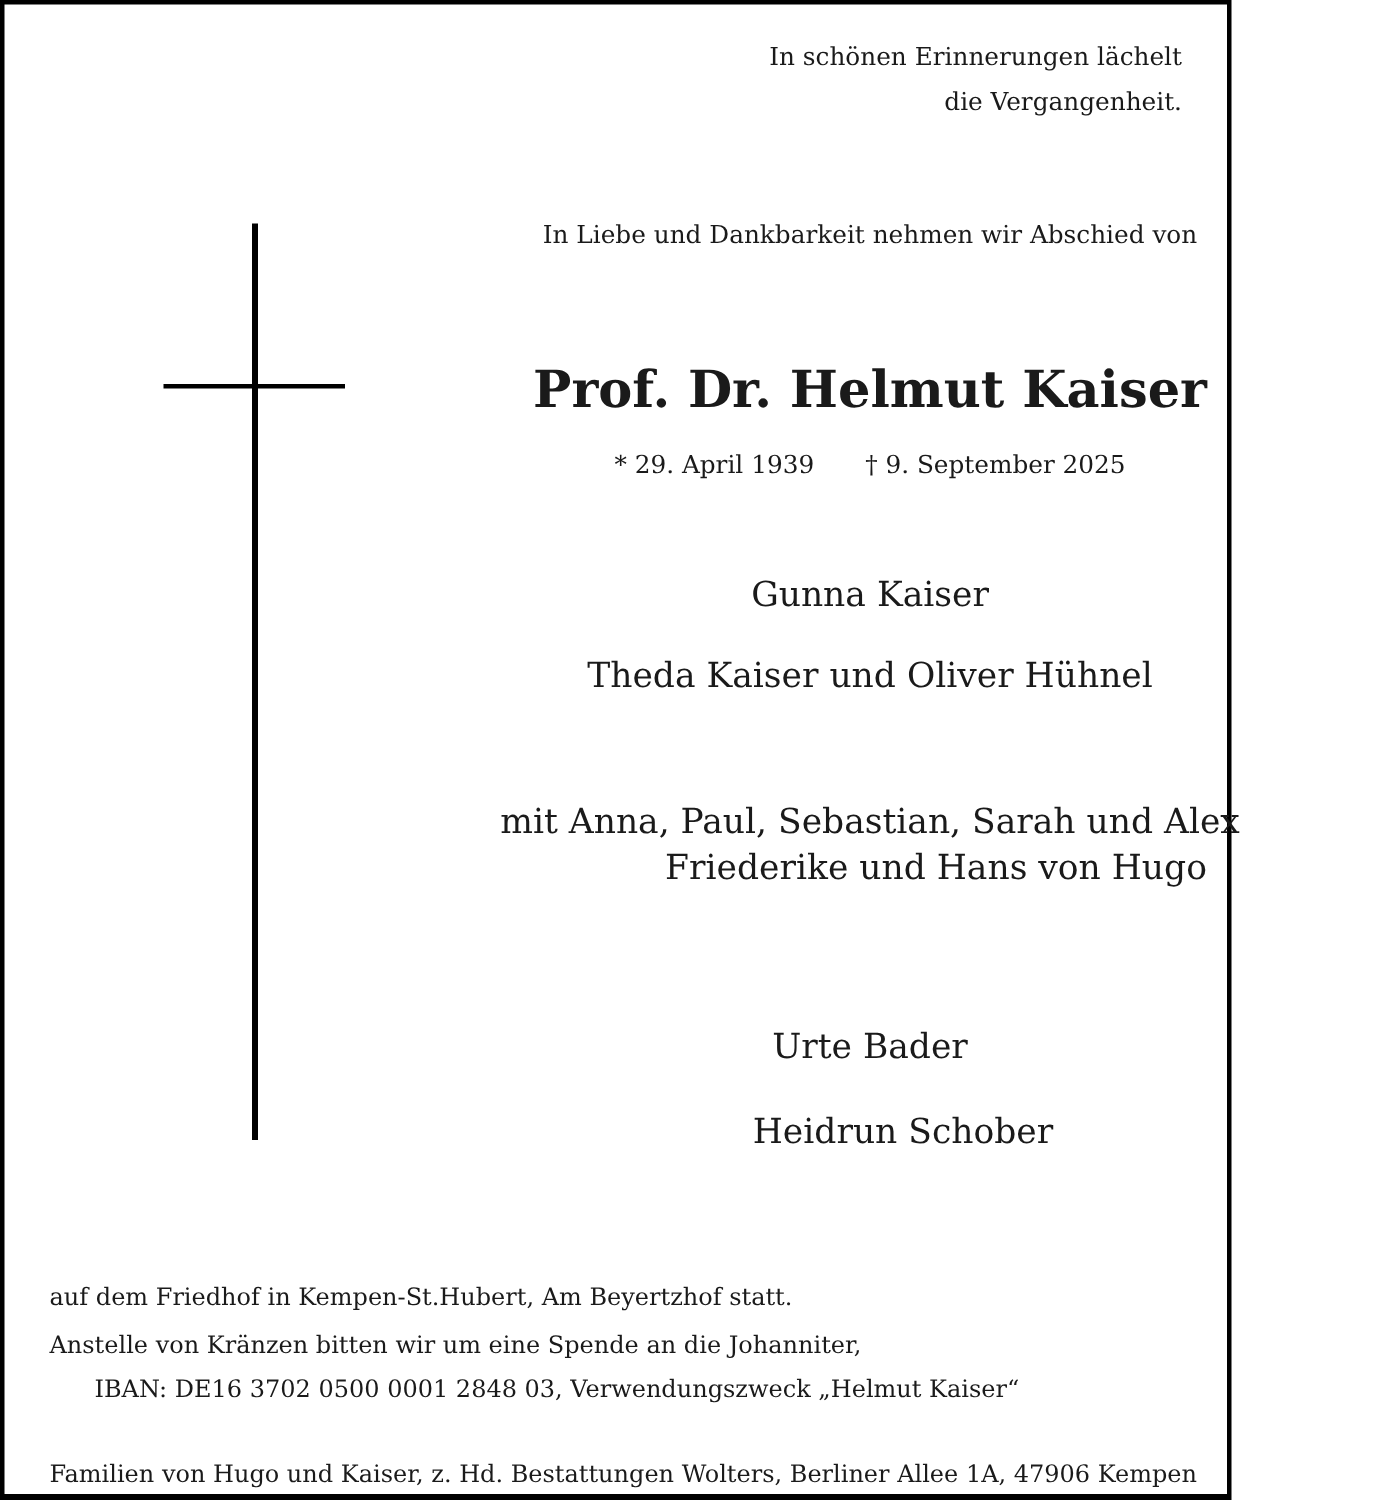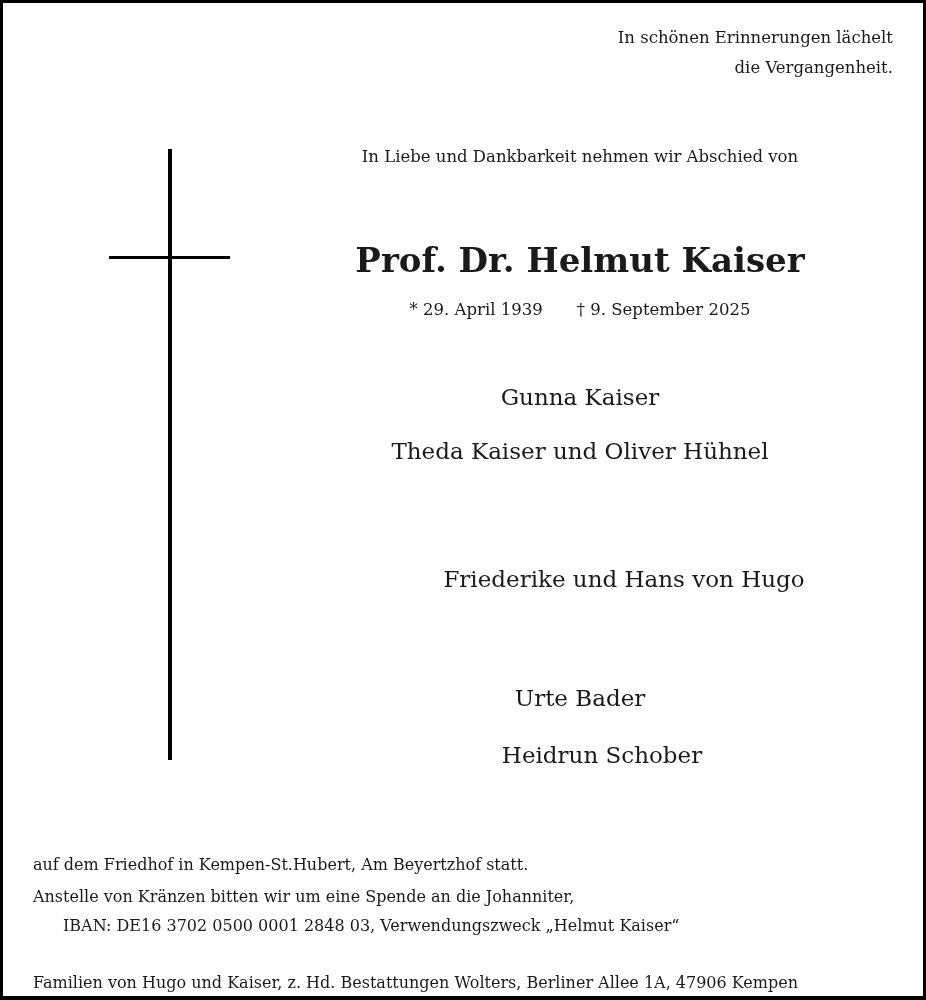--- a/index.html
+++ b/index.html
@@ -1,19 +1,19 @@
 <!DOCTYPE html>
 <html><head>
 <meta charset="utf-8">
 <style>
   html, body { margin: 0; padding: 0; background: #ffffff; }
   body { width: 926px; height: 1000px; position: relative; overflow: hidden; }
   .frame {
     position: absolute; left: 0; top: 0;
-    width: 926px; height: 1000px;
+    width: 821px; height: 1000px;
     box-sizing: border-box;
     border: 3px solid #000;
     border-bottom-width: 4px;
     background: #fff;
   }
   .serif { font-family: "DejaVu Serif", "Liberation Serif", serif; color: #1a1a1a; }
   .t { position: absolute; white-space: nowrap; line-height: 1; }
   .motto { right: 30px; text-align: right; font-size: 16.5px; }
   .center { left: 577px; transform: translateX(-50%); text-align: center; }
   .intro { font-size: 16.5px; }
@@ -41,20 +41,21 @@
   <div class="t center title" style="top:240px;">Prof. Dr. Helmut Kaiser</div>
 
   <div class="t center dates" style="top:299px;">
     <span>*</span>
     <span>29. April 1939</span><span class="sep"></span><span>†</span>
     <span>9. September 2025</span>
   </div>
 
   <div class="t center fam" style="top:383px;">Gunna Kaiser</div>
   <div class="t center fam" style="top:437px;">Theda Kaiser und Oliver Hühnel</div>
+  <div class="t center fam" style="top:534px;">mit Anna, Paul, Sebastian, Sarah und Alex</div>
   <div class="t center fam" style="top:565px;margin-left:44px;">Friederike und Hans von Hugo</div>
   <div class="t center fam" style="top:684px;">Urte Bader</div>
   <div class="t center fam" style="top:741px;margin-left:22px;">Heidrun Schober</div>
 
   <div class="t foot" style="top:854px;">auf dem Friedhof in Kempen-St.Hubert, Am Beyertzhof statt.</div>
   <div class="t foot" style="top:886px;text-align:center;">Anstelle von Kränzen bitten wir um eine Spende an die Johanniter,</div>
   <div class="t foot" style="top:915px;margin-left:30px;">IBAN: DE16 3702 0500 0001 2848 03, Verwendungszweck „Helmut Kaiser“</div>
   <div class="t foot" style="top:972px;">Familien von Hugo und Kaiser, z. Hd. Bestattungen Wolters, Berliner Allee 1A, 47906 Kempen</div>
 
 </div>

